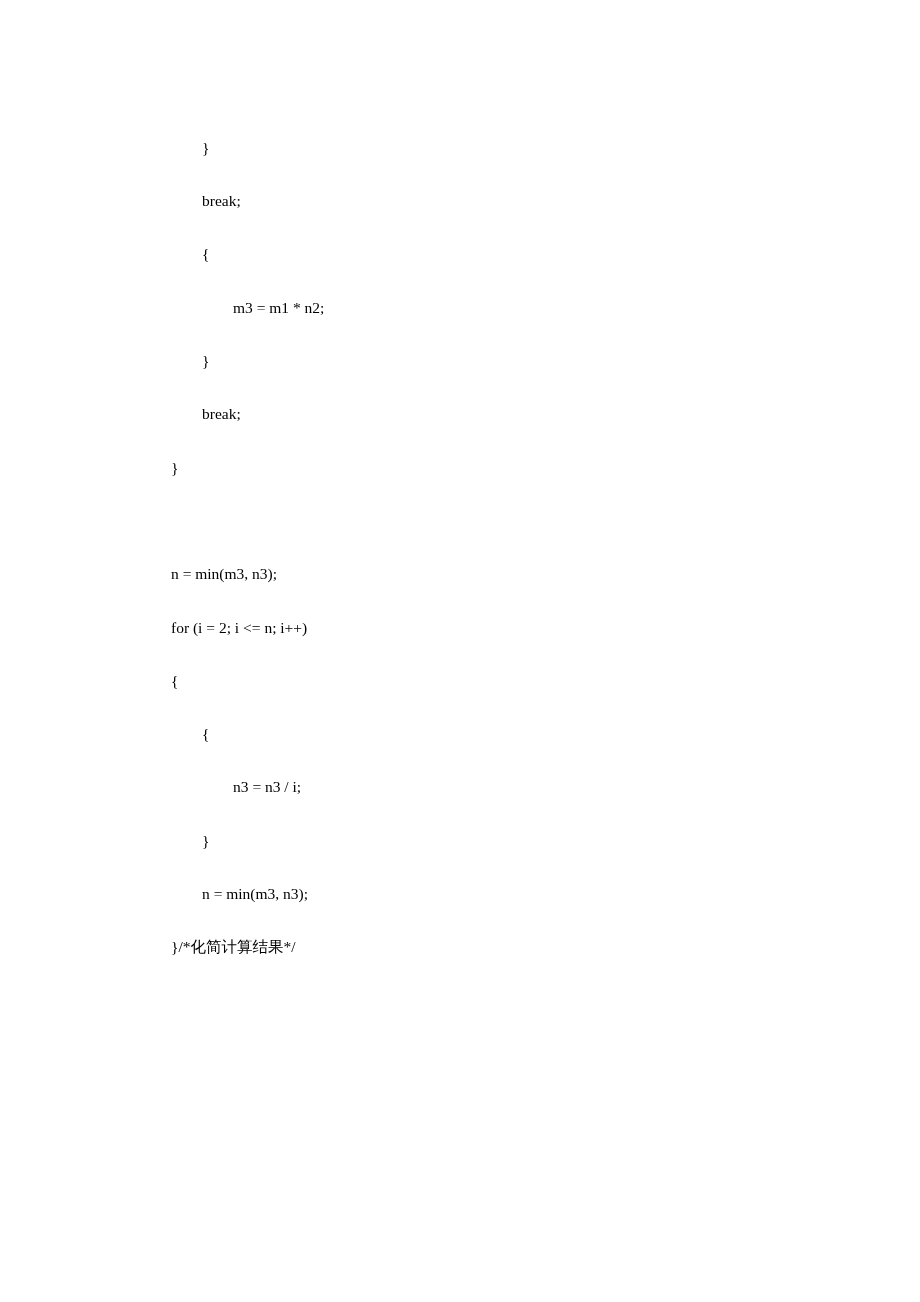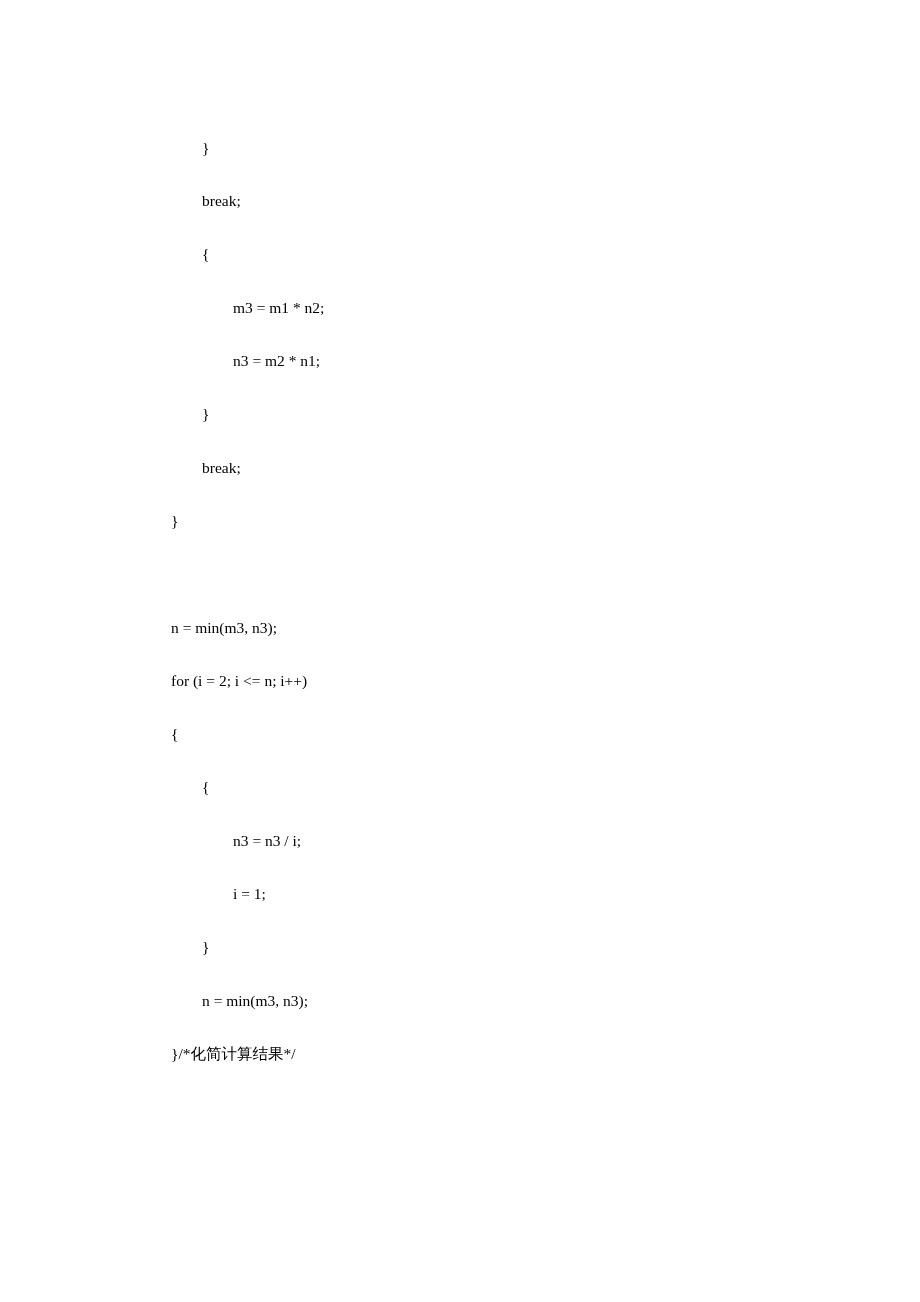--- a/index.html
+++ b/index.html
@@ -20,31 +20,29 @@
     .blank-line { height: 26.7px; }
   </style>
 </head>
 <body>
 
 <div class="code">
 <div>                }</div>
 <div>                break;</div>
 <div>                {</div>
 <div>                        m3 = m1 * n2;</div>
-<div>                        n3 = m2 * n1;</div>
 <div>                }</div>
 <div>                break;</div>
 <div>        }</div>
 <div class="blank-line"></div>
 <div>        n = min(m3, n3);</div>
 <div>        for (i = 2; i &lt;= n; i++)</div>
 <div>        {</div>
 <div>                {</div>
 <div>                        n3 = n3 / i;</div>
-<div>                        i = 1;</div>
 <div>                }</div>
 <div>                n = min(m3, n3);</div>
 <div>        }/*化简计算结果*/</div>
 <div class="blank-line"></div>
 
 
 
 
 
 

